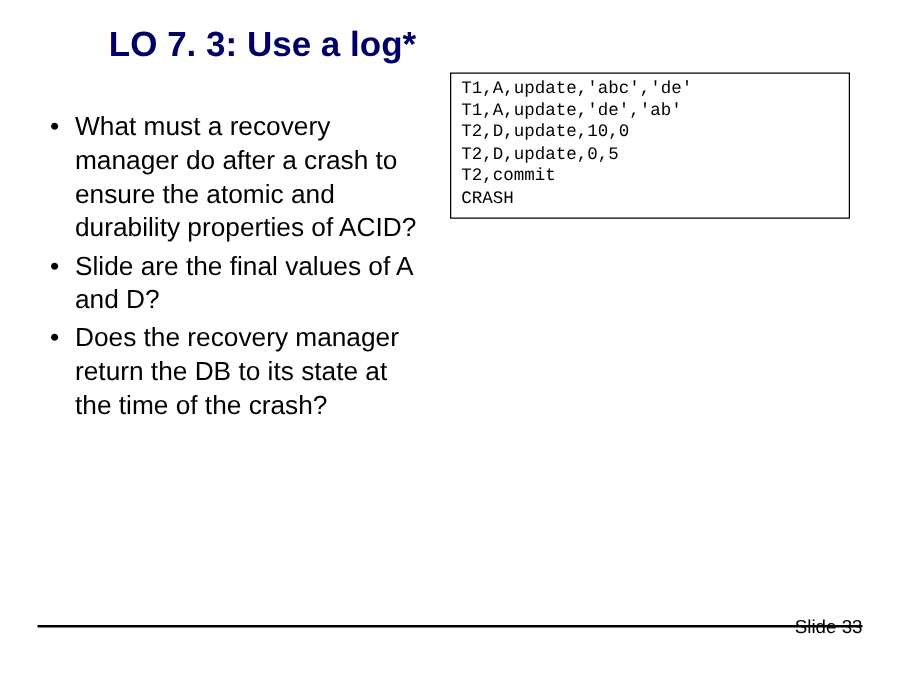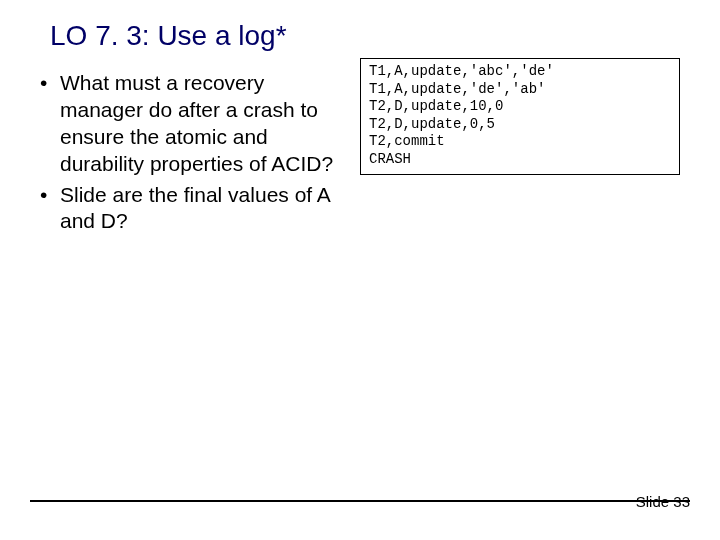--- a/index.html
+++ b/index.html
@@ -13,32 +13,34 @@
     }
     .slide {
       width: 100%;
       height: 100%;
       position: relative;
       padding: 20px 30px 0 30px;
     }
     .title {
       font-size: 28px;
       color: #000066;
+      text-align: center;
       margin-bottom: 18px;
-      font-weight: normal;
+      font-weight: bold;
       width: 320px;
       margin-left: 20px;
     }
     .content-area {
       display: flex;
       gap: 20px;
     }
     .left-col {
       width: 310px;
       padding-left: 8px;
+      margin-top: 19px;
     }
     .bullet-list {
       list-style: none;
     }
     .bullet-item {
       position: relative;
       padding-left: 22px;
       font-size: 21px;
       line-height: 1.28;
       color: #000000;
@@ -85,20 +87,21 @@
 <body>
 
 <div class="slide">
   <h1 class="title">LO 7. 3: Use a log*</h1>
 
   <div class="content-area">
     <div class="left-col">
       <ul class="bullet-list">
         <li class="bullet-item">What must a recovery manager do after a crash to ensure the atomic and durability properties of ACID?</li>
         <li class="bullet-item">Slide are the final values of A and D?</li>
+        <li class="bullet-item">Does the recovery manager return the DB to its state at the time of the crash?</li>
       </ul>
     </div>
 
     <div class="right-col">
       <div class="log-box" id="log-box">T1,A,update,'abc','de'
 T1,A,update,'de','ab'
 T2,D,update,10,0
 T2,D,update,0,5
 T2,commit
 CRASH</div>

